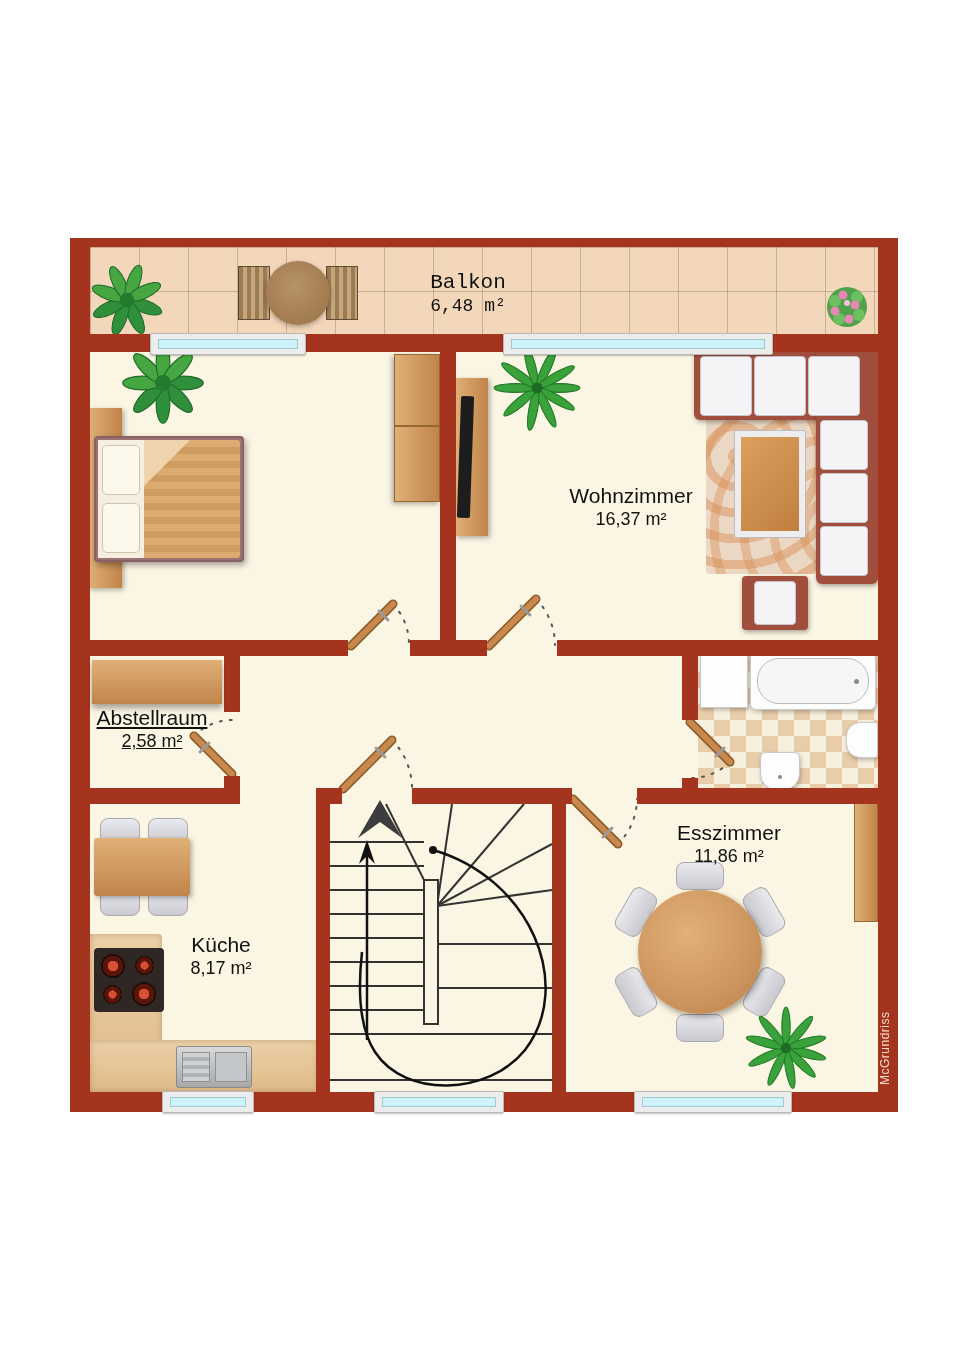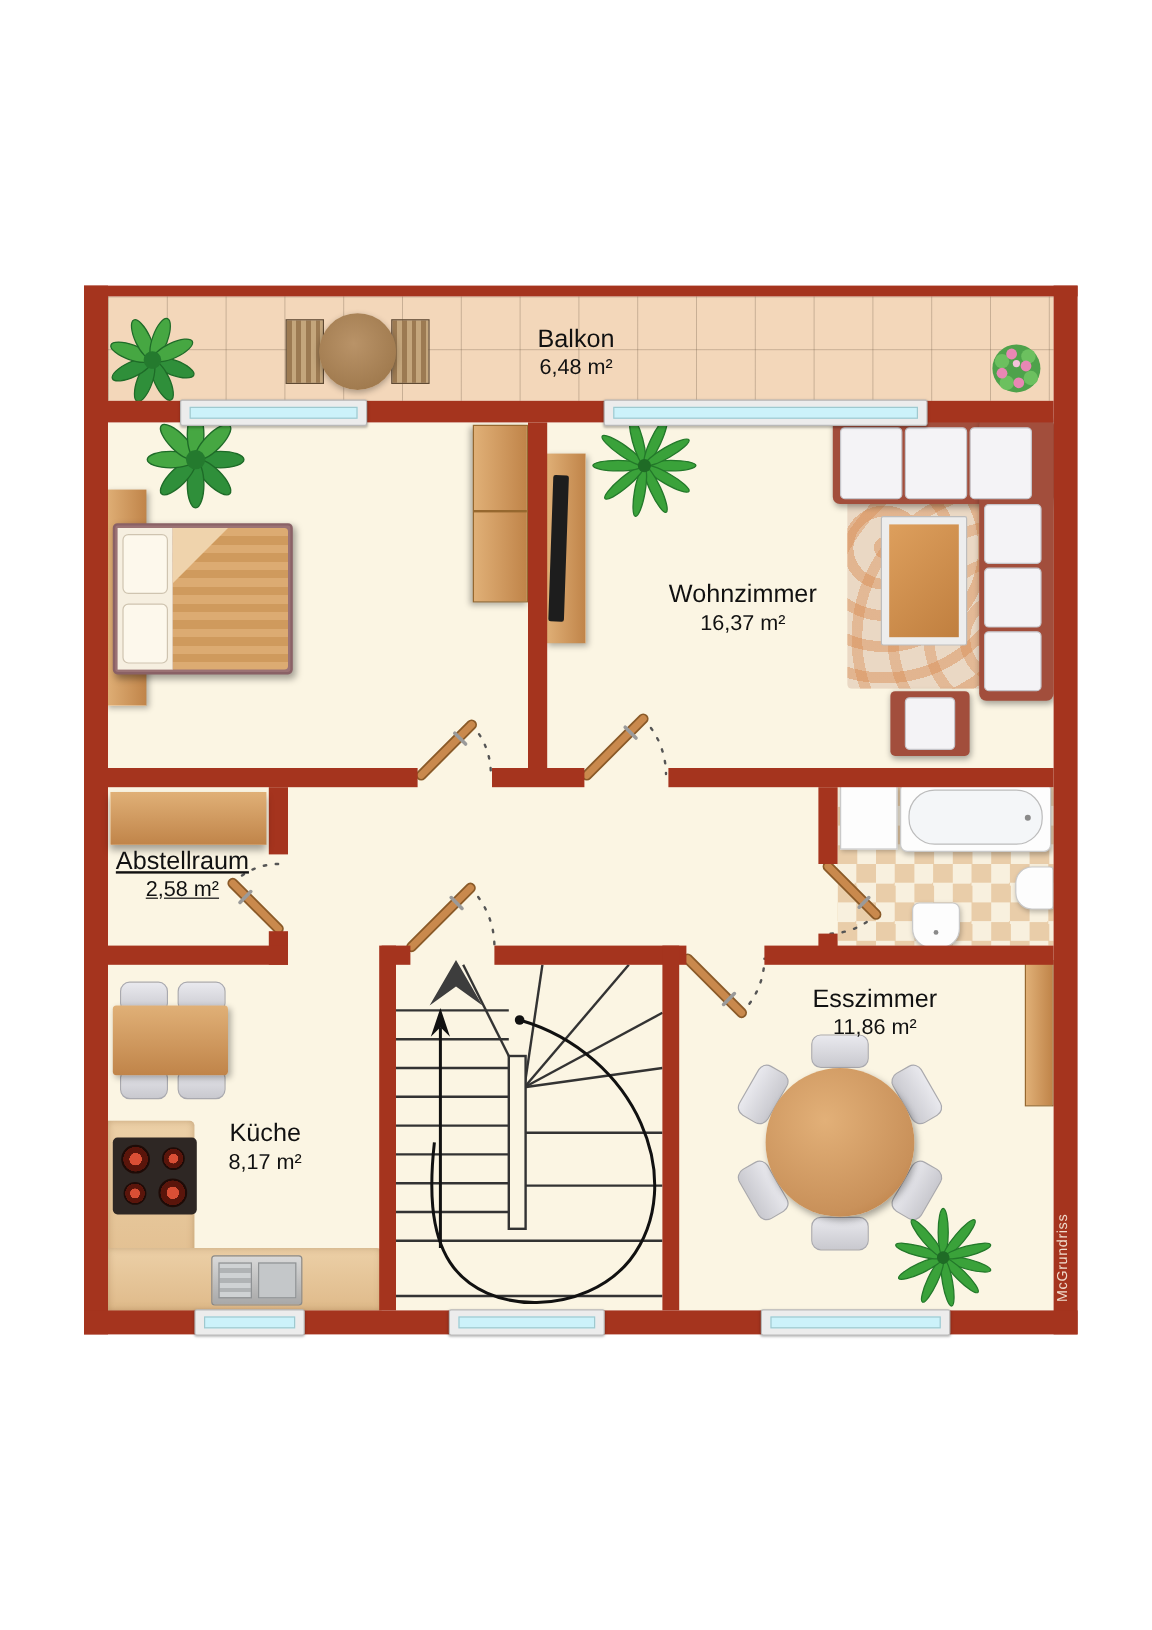--- a/index.html
+++ b/index.html
@@ -303,25 +303,25 @@
     </div>
   <div class="win" style="left:374px;top:1091px;width:130px;height:22px;">
       <i class="glass"></i>
     </div>
   <div class="win" style="left:634px;top:1091px;width:158px;height:22px;">
       <i class="glass"></i>
     </div>
 
   <div class="abs wood" style="left:92px;top:660px;width:130px;height:44px;box-shadow:0 4px 6px rgba(0,0,0,.35);"></div>
 
-  <div class="lbl" style="left:380px;top:270px;width:200px;">
+  <div class="lbl" style="left:368px;top:270px;width:200px;font-family:Liberation Mono, monospace;">
     <div class="nm">Balkon</div>
     <div class="ar">6,48 m²</div>
   </div>
-  <div class="lbl" style="left:519px;top:483px;width:200px;">
+  <div class="lbl" style="left:531px;top:483px;width:200px;">
     <div class="nm">Wohnzimmer</div>
     <div class="ar">16,37 m²</div>
   </div>
   <div class="lbl" style="left:77px;top:705px;width:150px;text-decoration:underline;">
     <div class="nm">Abstellraum</div>
     <div class="ar">2,58 m²</div>
   </div>
   <div class="lbl" style="left:629px;top:820px;width:200px;">
     <div class="nm">Esszimmer</div>
     <div class="ar">11,86 m²</div>

